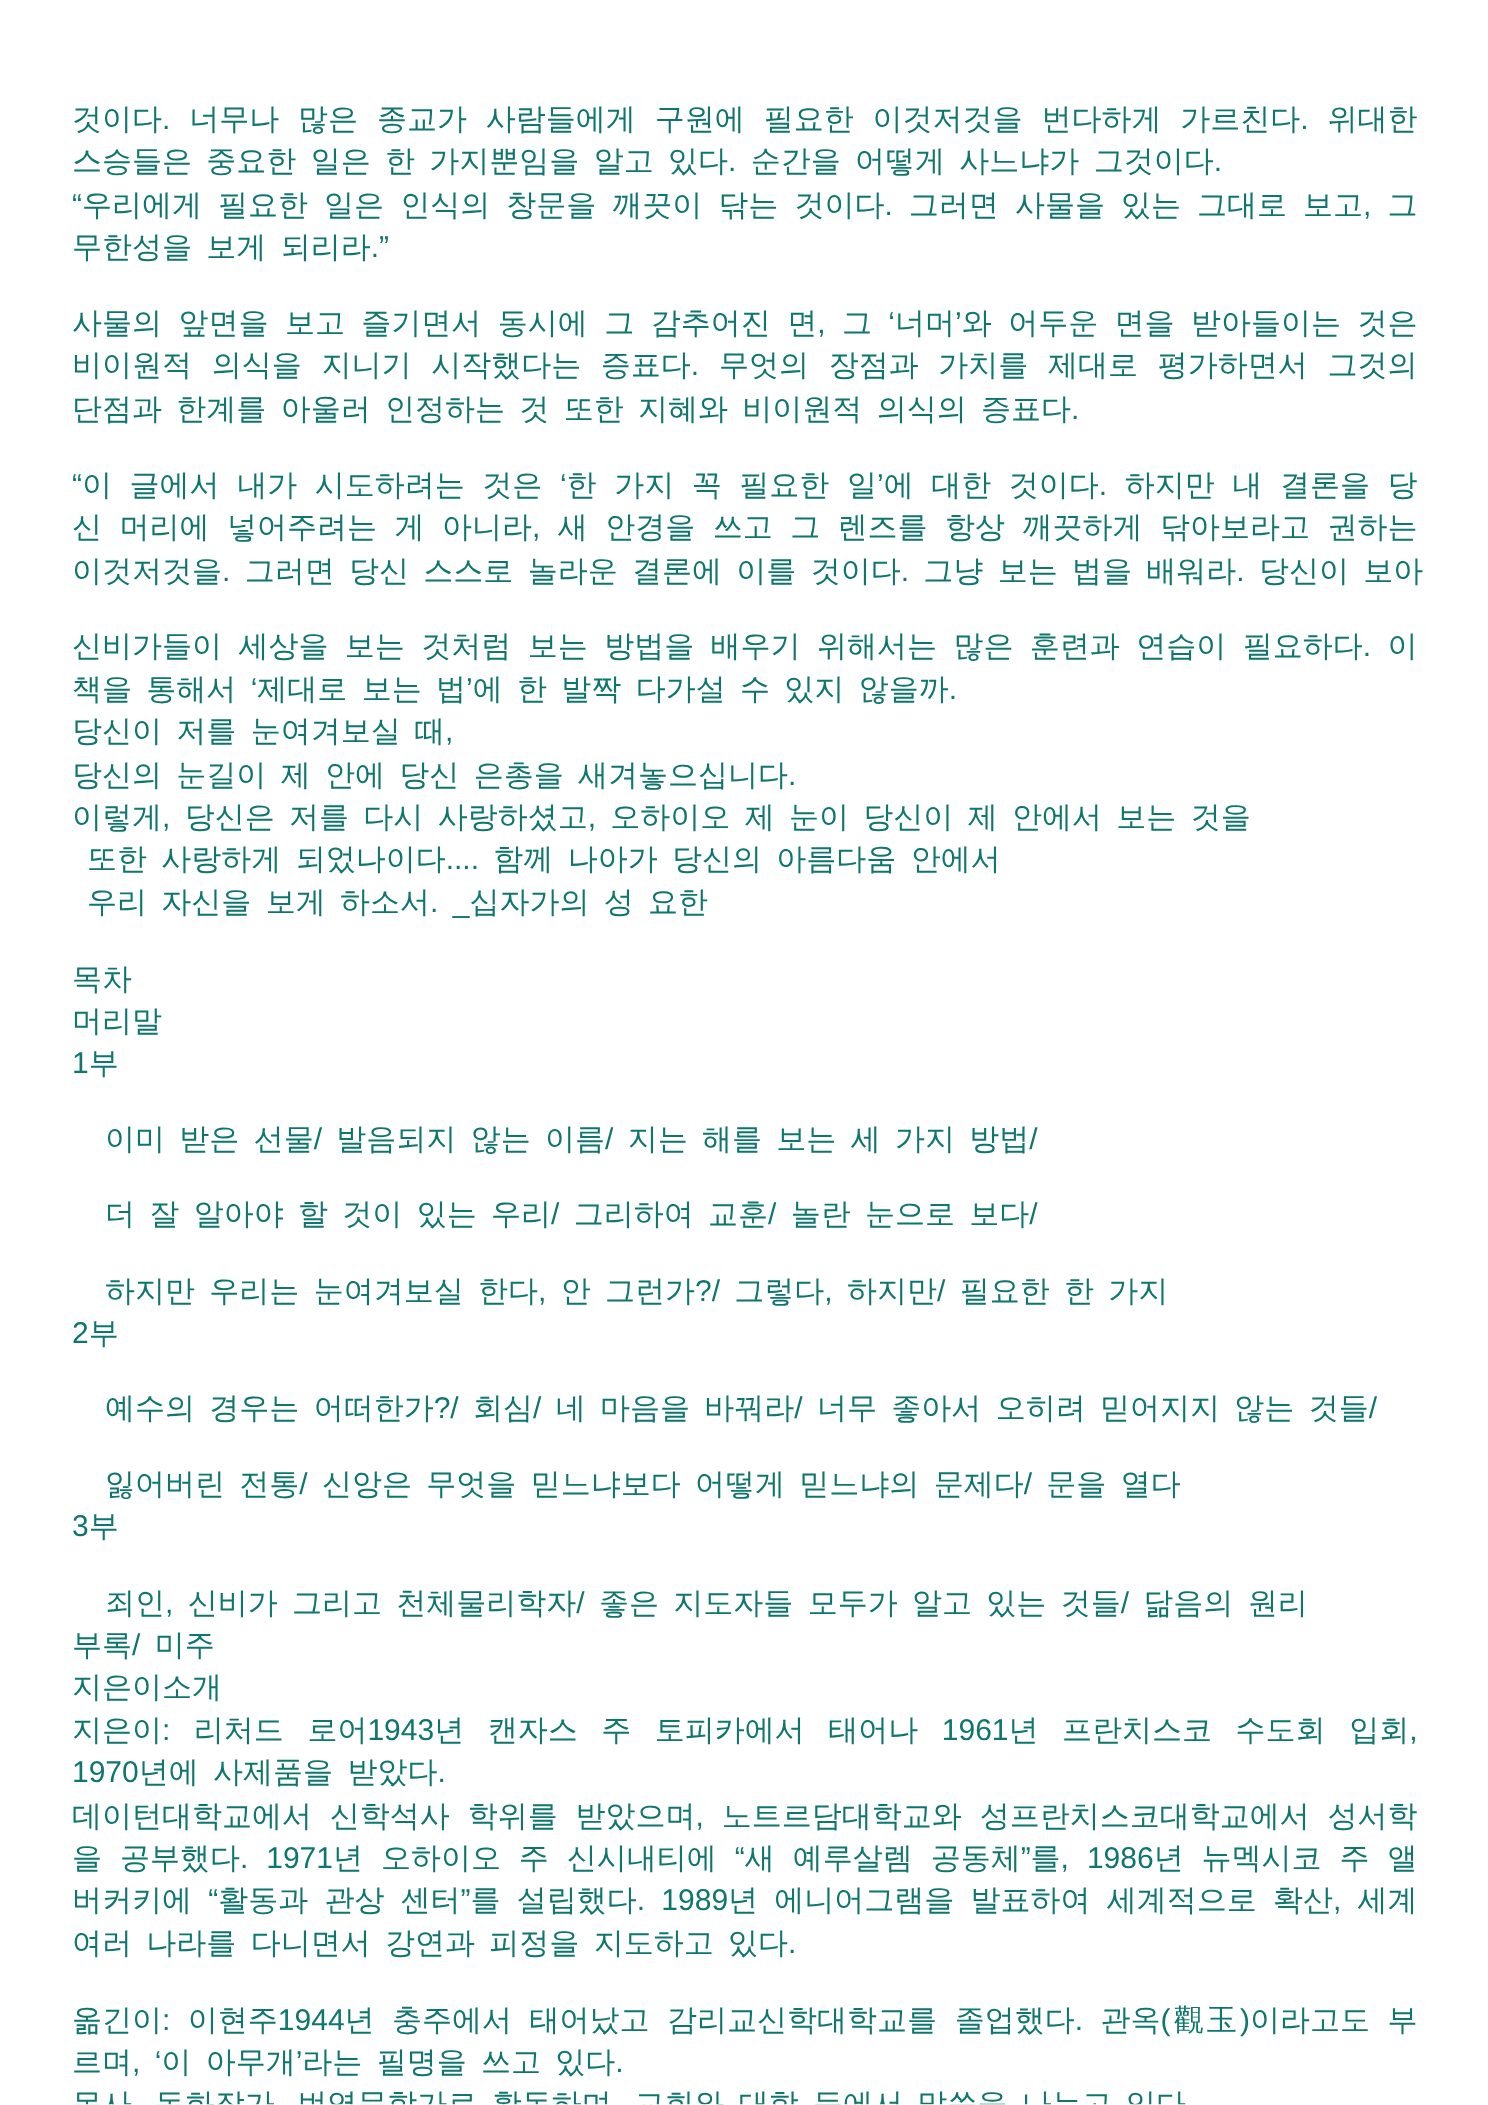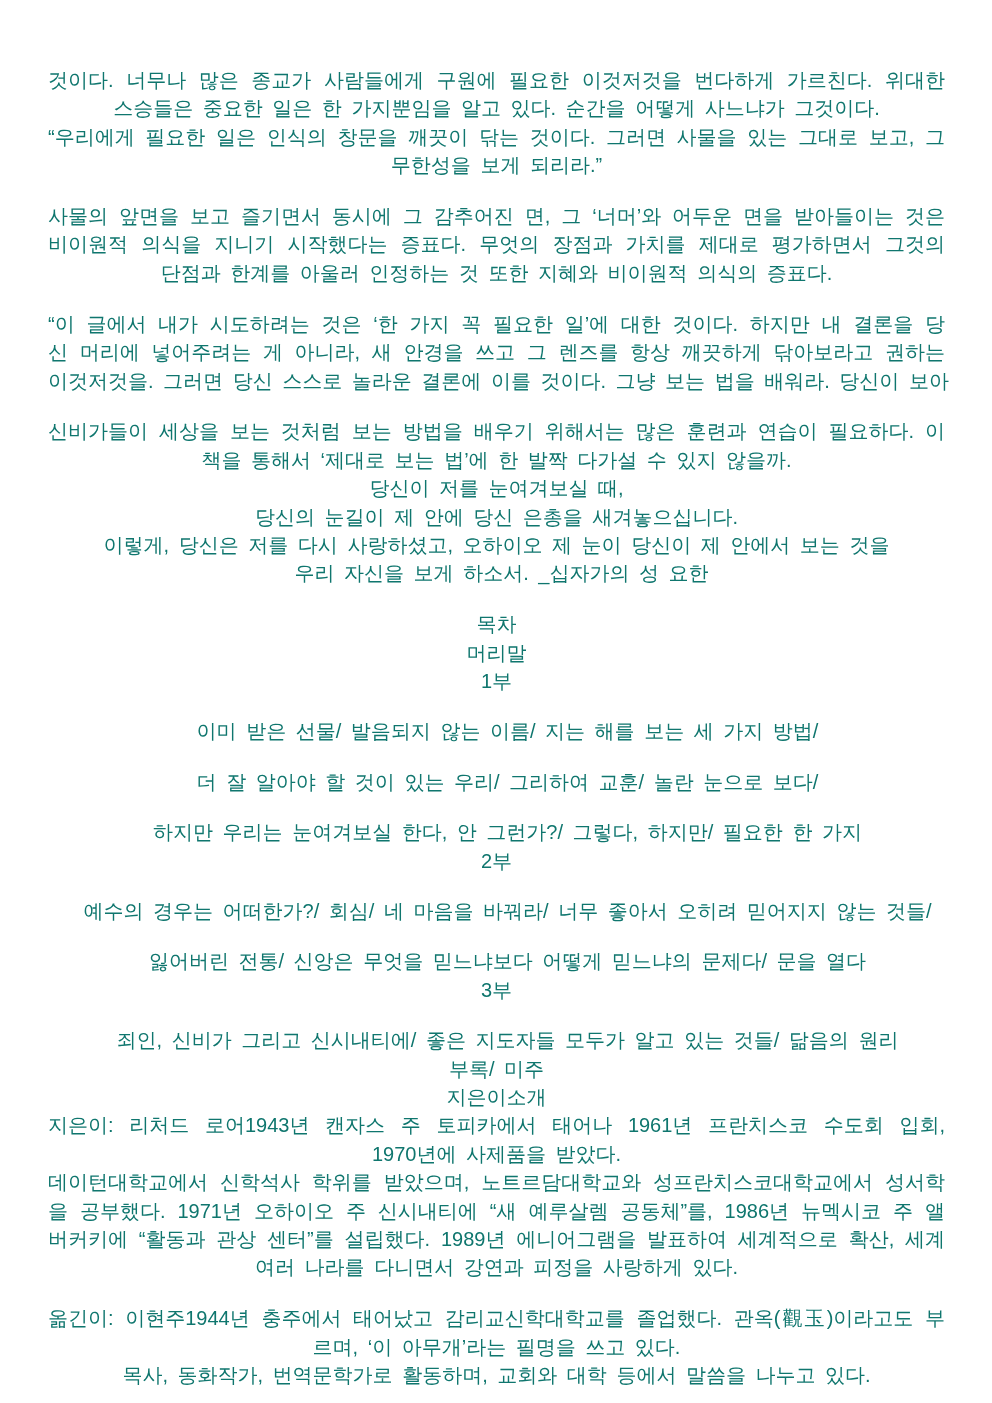--- a/index.html
+++ b/index.html
@@ -20,21 +20,21 @@
       line-height: 28.4px;
       color: #0f766e;
       word-spacing: 4px;
     }
     .para { margin: 0 0 22.5px 0; }
     .para:last-child { margin-bottom: 0; }
     .ln {
       display: block;
       height: 28.4px;
       white-space: nowrap;
-      text-align: center;
+      text-align: left;
     }
     .ln.j { text-align: justify; text-align-last: justify; }
     .ind1 { padding-left: 10px; }
     .ind2 { padding-left: 22px; margin-top: 22px; }
     .cite { white-space: nowrap; }
   </style>
 </head>
 <body>
 
 <div class="page">
@@ -58,48 +58,49 @@
       <span class="ln j">신 머리에 넣어주려는 게 아니라, 새 안경을 쓰고 그 렌즈를 항상 깨끗하게 닦아보라고 권하는</span>
       <span class="ln j">이것저것을. 그러면 당신 스스로 놀라운 결론에 이를 것이다. 그냥 보는 법을 배워라. 당신이 보아</span>
     </div>
 
     <div class="para">
       <span class="ln j">신비가들이 세상을 보는 것처럼 보는 방법을 배우기 위해서는 많은 훈련과 연습이 필요하다. 이</span>
       <span class="ln">책을 통해서 ‘제대로 보는 법’에 한 발짝 다가설 수 있지 않을까.</span>
       <span class="ln">당신이 저를 눈여겨보실 때,</span>
       <span class="ln">당신의 눈길이 제 안에 당신 은총을 새겨놓으십니다.</span>
       <span class="ln">이렇게, 당신은 저를 다시 사랑하셨고, 오하이오 제 눈이 당신이 제 안에서 보는 것을</span>
+      <span class="ln ind1">또한 사랑하게 되었나이다.... 함께 나아가 당신의 아름다움 안에서</span>
       <span class="ln ind1"><span>우리 자신을 보게 하소서. </span><span class="cite">_십자가의 성 요한</span></span>
     </div>
 
     <div class="para">
       <span class="ln">목차</span>
       <span class="ln">머리말</span>
 
       <span class="ln">1부</span>
       <span class="ln ind2">이미 받은 선물/ 발음되지 않는 이름/ 지는 해를 보는 세 가지 방법/</span>
       <span class="ln ind2">더 잘 알아야 할 것이 있는 우리/ 그리하여 교훈/ 놀란 눈으로 보다/</span>
       <span class="ln ind2">하지만 우리는 눈여겨보실 한다, 안 그런가?/ 그렇다, 하지만/ 필요한 한 가지</span>
 
       <span class="ln">2부</span>
       <span class="ln ind2">예수의 경우는 어떠한가?/ 회심/ 네 마음을 바꿔라/ 너무 좋아서 오히려 믿어지지 않는 것들/</span>
       <span class="ln ind2">잃어버린 전통/ 신앙은 무엇을 믿느냐보다 어떻게 믿느냐의 문제다/ 문을 열다</span>
 
       <span class="ln">3부</span>
-      <span class="ln ind2">죄인, 신비가 그리고 신시내티에/ 좋은 지도자들 모두가 알고 있는 것들/ 닮음의 원리</span>
+      <span class="ln ind2">죄인, 신비가 그리고 천체물리학자/ 좋은 지도자들 모두가 알고 있는 것들/ 닮음의 원리</span>
 
       <span class="ln">부록/ 미주</span>
       <span class="ln">지은이소개</span>
 
       <span class="ln j">지은이: 리처드 로어1943년 캔자스 주 토피카에서 태어나 1961년 프란치스코 수도회 입회,</span>
       <span class="ln">1970년에 사제품을 받았다.</span>
       <span class="ln j">데이턴대학교에서 신학석사 학위를 받았으며, 노트르담대학교와 성프란치스코대학교에서 성서학</span>
       <span class="ln j">을 공부했다. 1971년 오하이오 주 신시내티에 “새 예루살렘 공동체”를, 1986년 뉴멕시코 주 앨</span>
       <span class="ln j">버커키에 “활동과 관상 센터”를 설립했다. 1989년 에니어그램을 발표하여 세계적으로 확산, 세계</span>
-      <span class="ln">여러 나라를 다니면서 강연과 피정을 사랑하게 있다.</span>
+      <span class="ln">여러 나라를 다니면서 강연과 피정을 지도하고 있다.</span>
     </div>
 
     <div class="para">
       <span class="ln j">옮긴이: 이현주1944년 충주에서 태어났고 감리교신학대학교를 졸업했다. 관옥(觀玉)이라고도 부</span>
       <span class="ln">르며, ‘이 아무개’라는 필명을 쓰고 있다.</span>
       <span class="ln">목사, 동화작가, 번역문학가로 활동하며, 교회와 대학 등에서 말씀을 나누고 있다.</span>
     </div>
 
   </div>
 </div>

